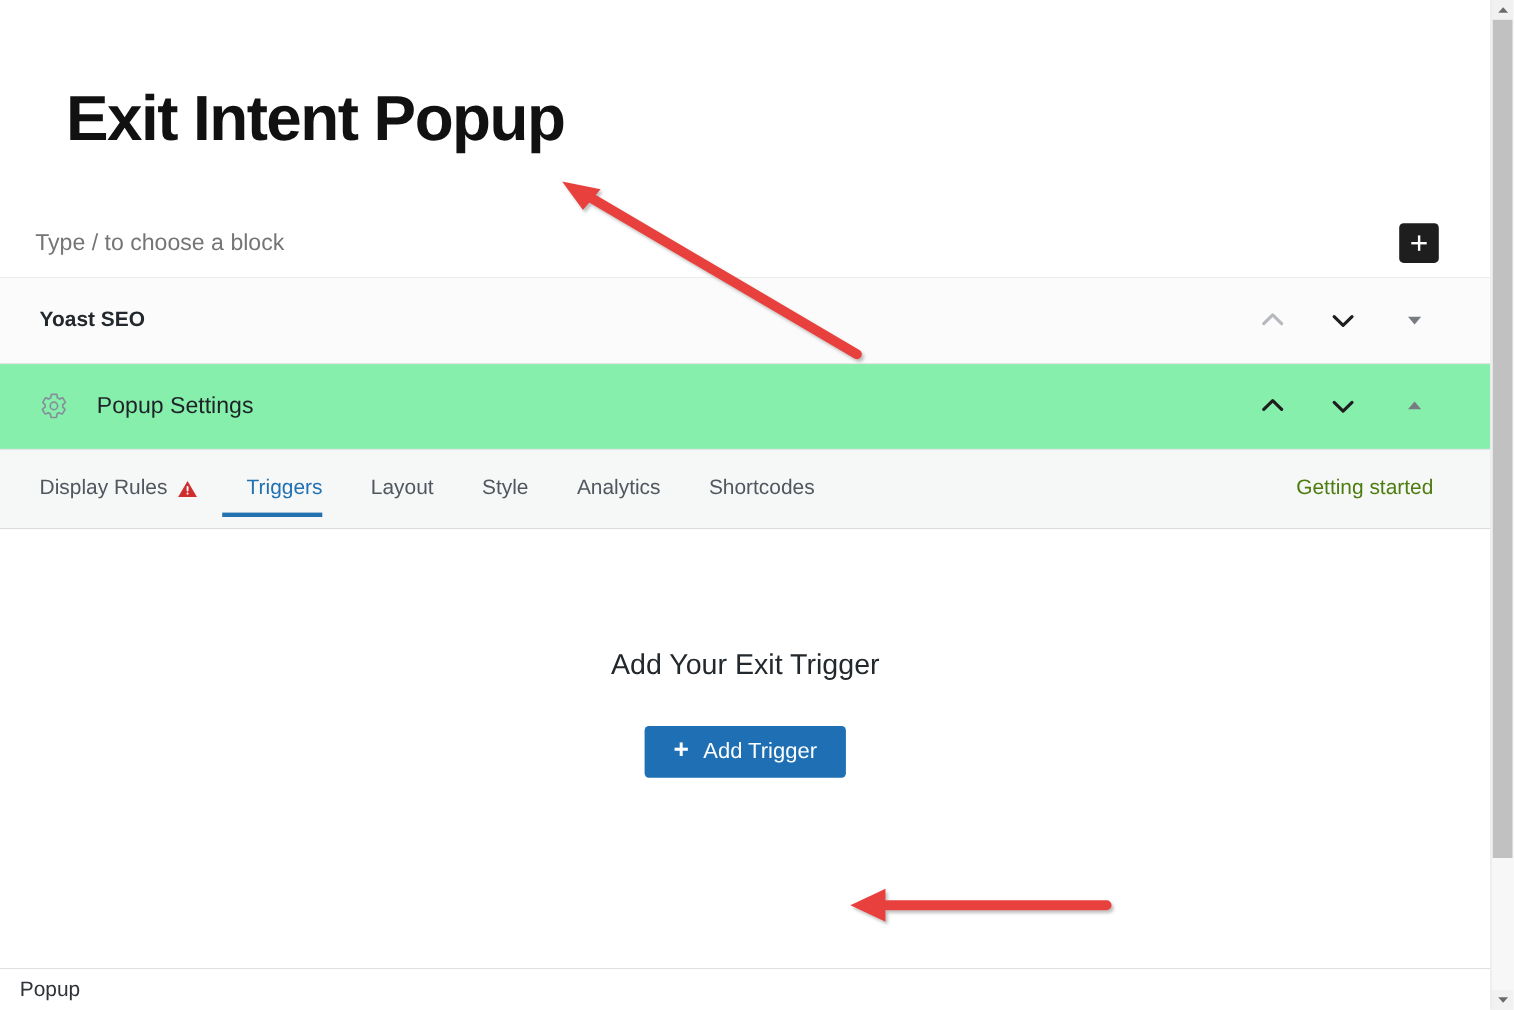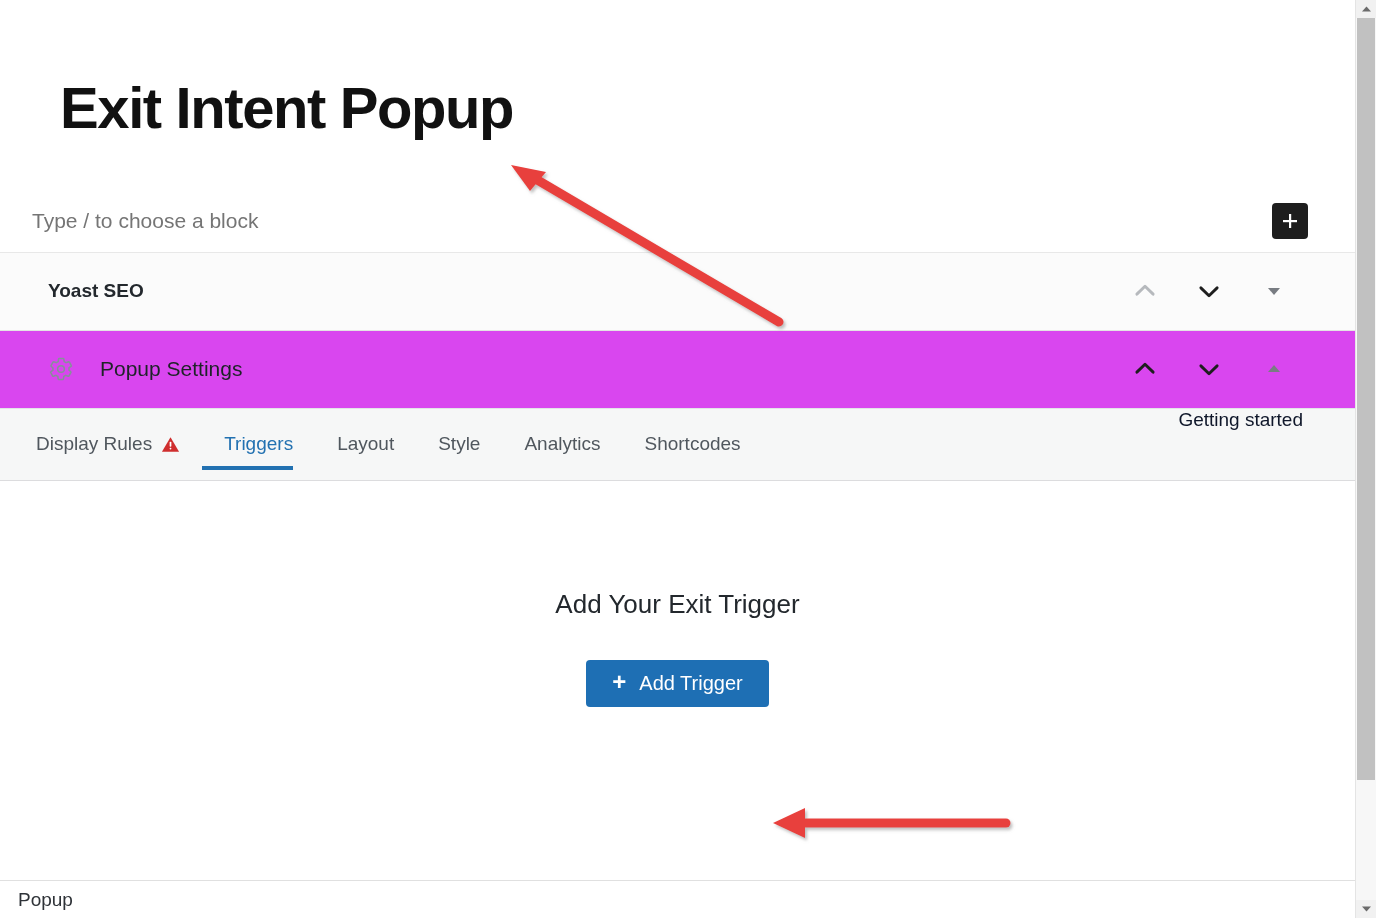--- a/index.html
+++ b/index.html
@@ -70,28 +70,28 @@
     border: none;
   }
   .add-block-btn svg { display: block; }
 
   
   .panel-row {
     height: 78px;
     display: flex;
     align-items: center;
     justify-content: space-between;
-    padding: 0 48px;
+    padding: 0 36px;
     border-bottom: 1px solid #e4e4e4;
   }
   .panel-row.yoast {
     background: #fbfbfb;
   }
   .panel-row.popup-settings {
-    background: #d946ef;
+    background: #86efac;
     border-bottom: 1px solid #e2e4e7;
   }
   .panel-title {
     display: flex;
     align-items: center;
     gap: 26px;
   }
   .panel-title .label {
     font-size: 19px;
     font-weight: 700;
@@ -154,23 +154,23 @@
     position: absolute;
     left: 0;
     right: 22px;
     bottom: 10px;
     height: 4px;
     background: #2271b1;
   }
   .warn-icon { display: block; }
   .getting-started {
     display: flex;
-    align-items: flex-start;
+    align-items: center;
     font-size: 19px;
-    color: #0f172a;
+    color: #4d7c0f;
     cursor: pointer;
     padding-right: 16px;
   }
 
   
   .empty-state {
     padding: 108px 0 0 0;
     text-align: center;
   }
   .empty-title {

